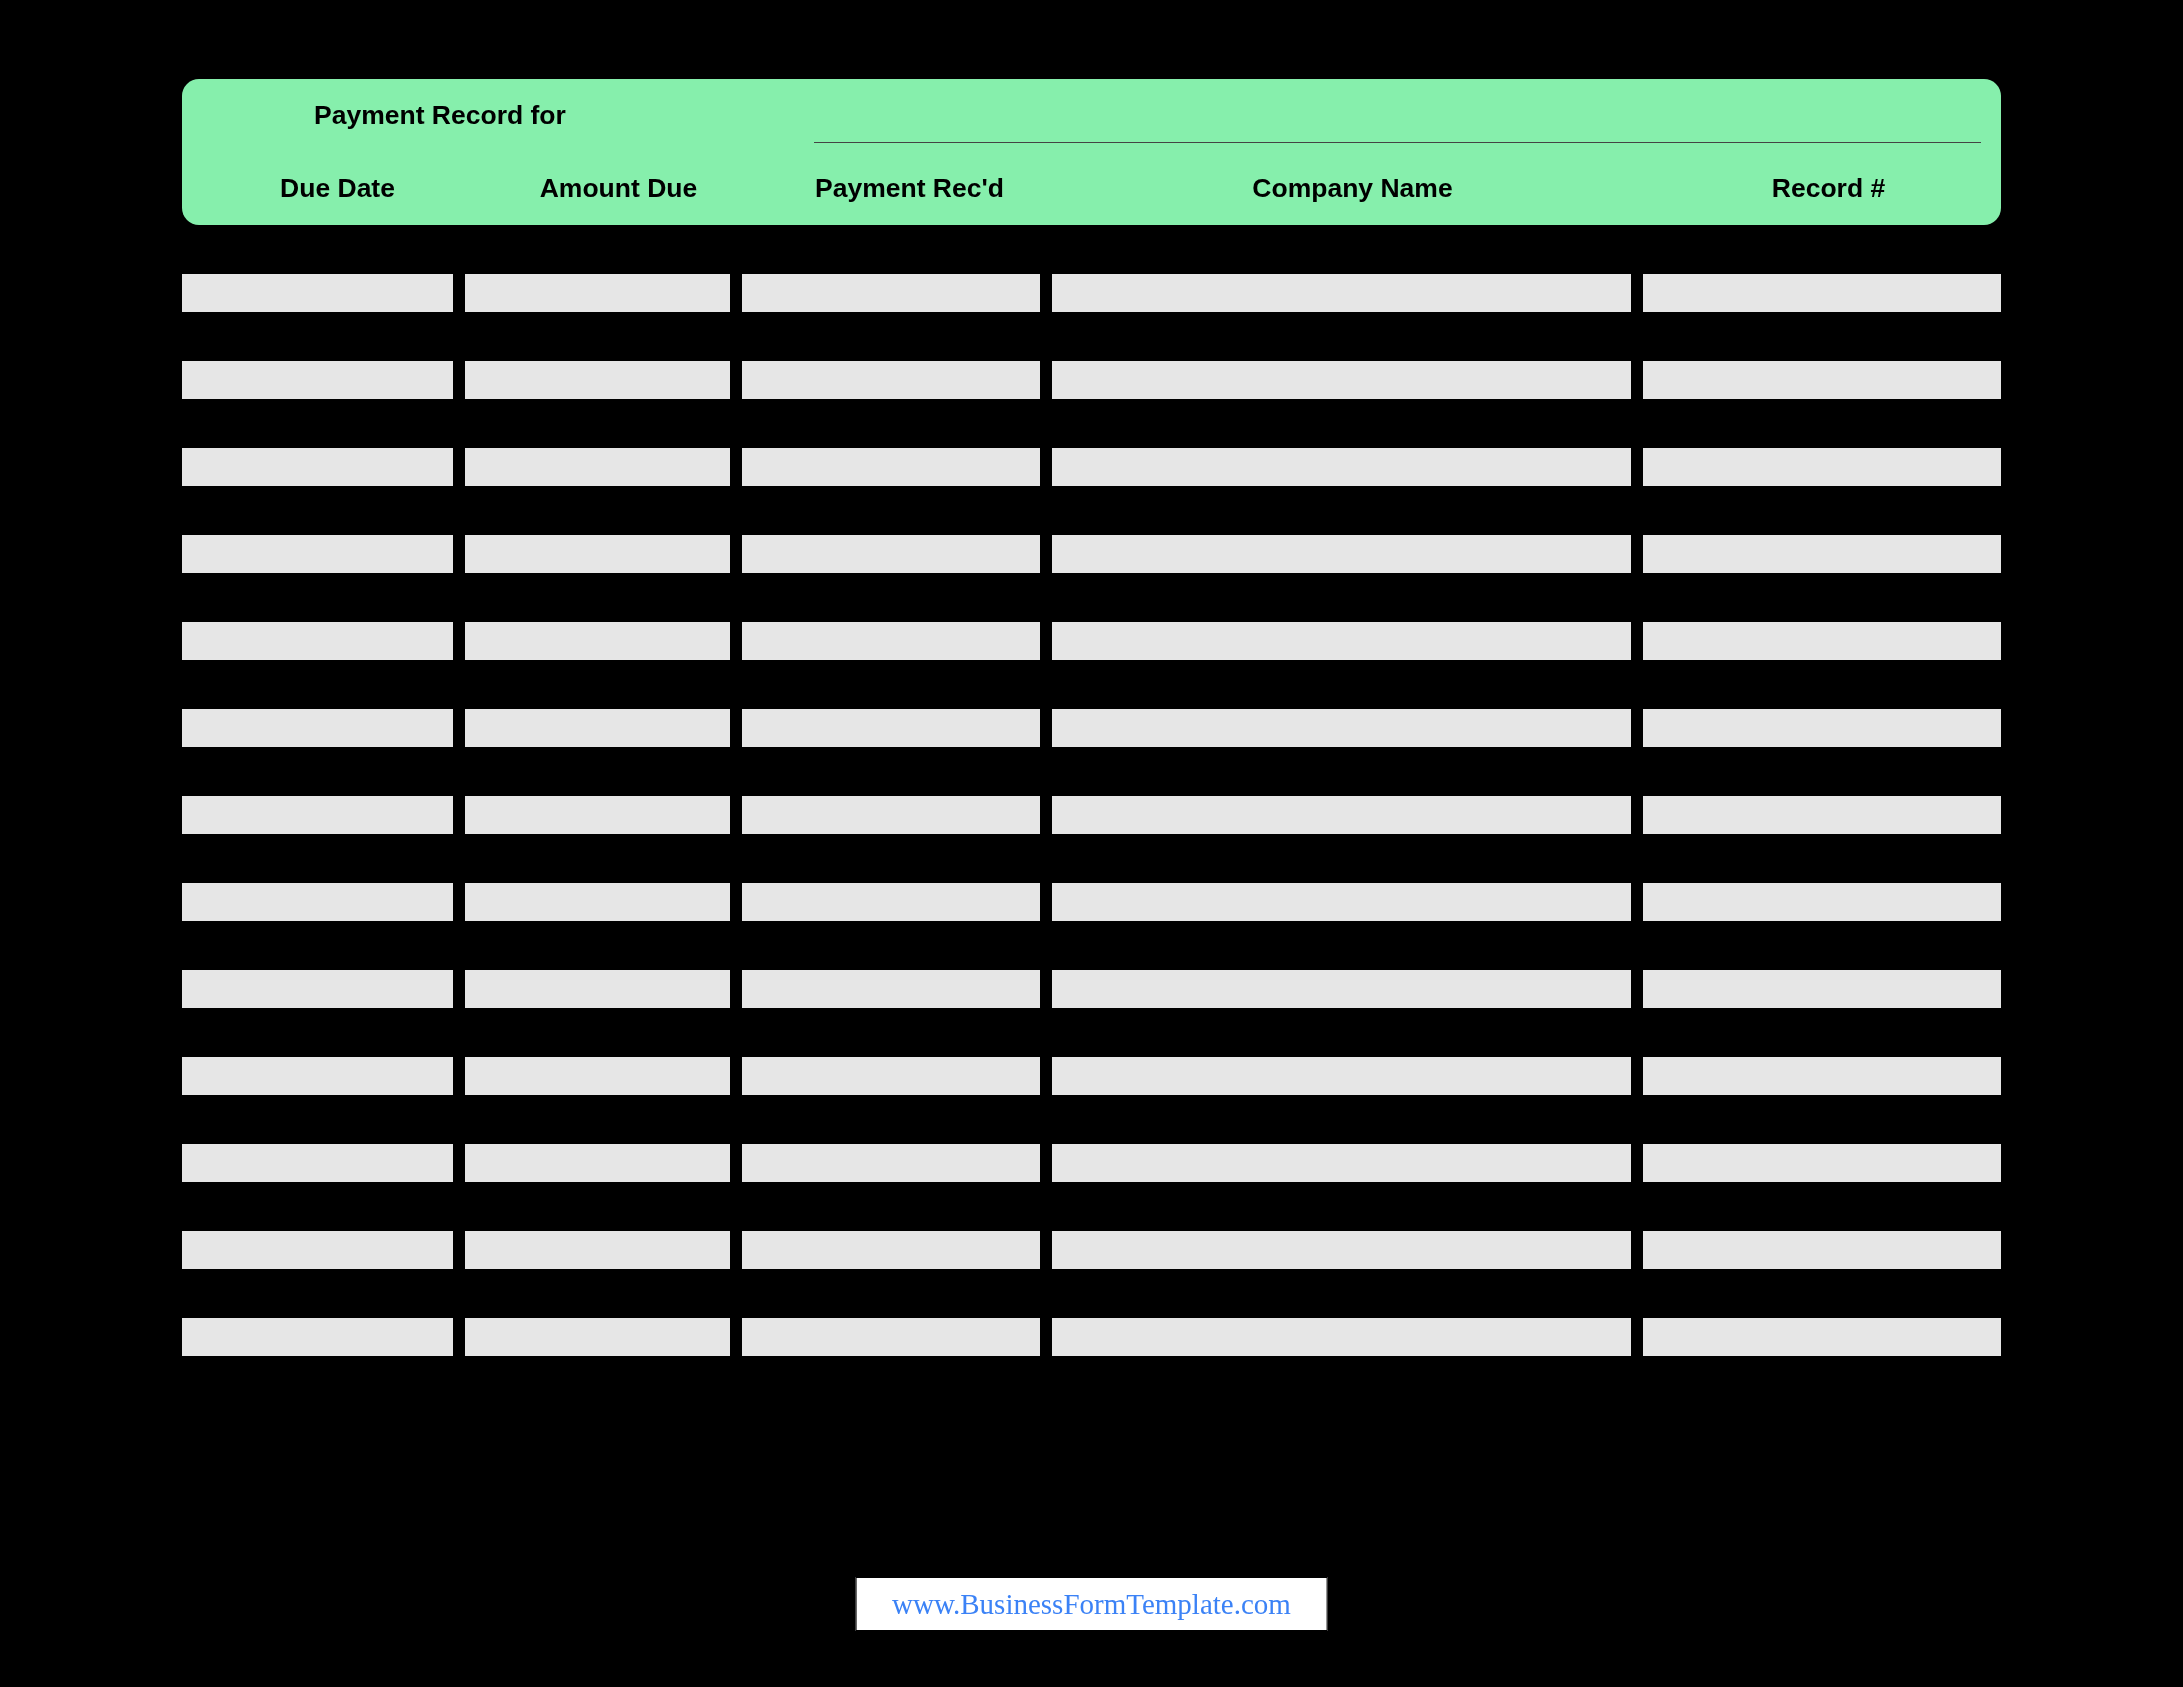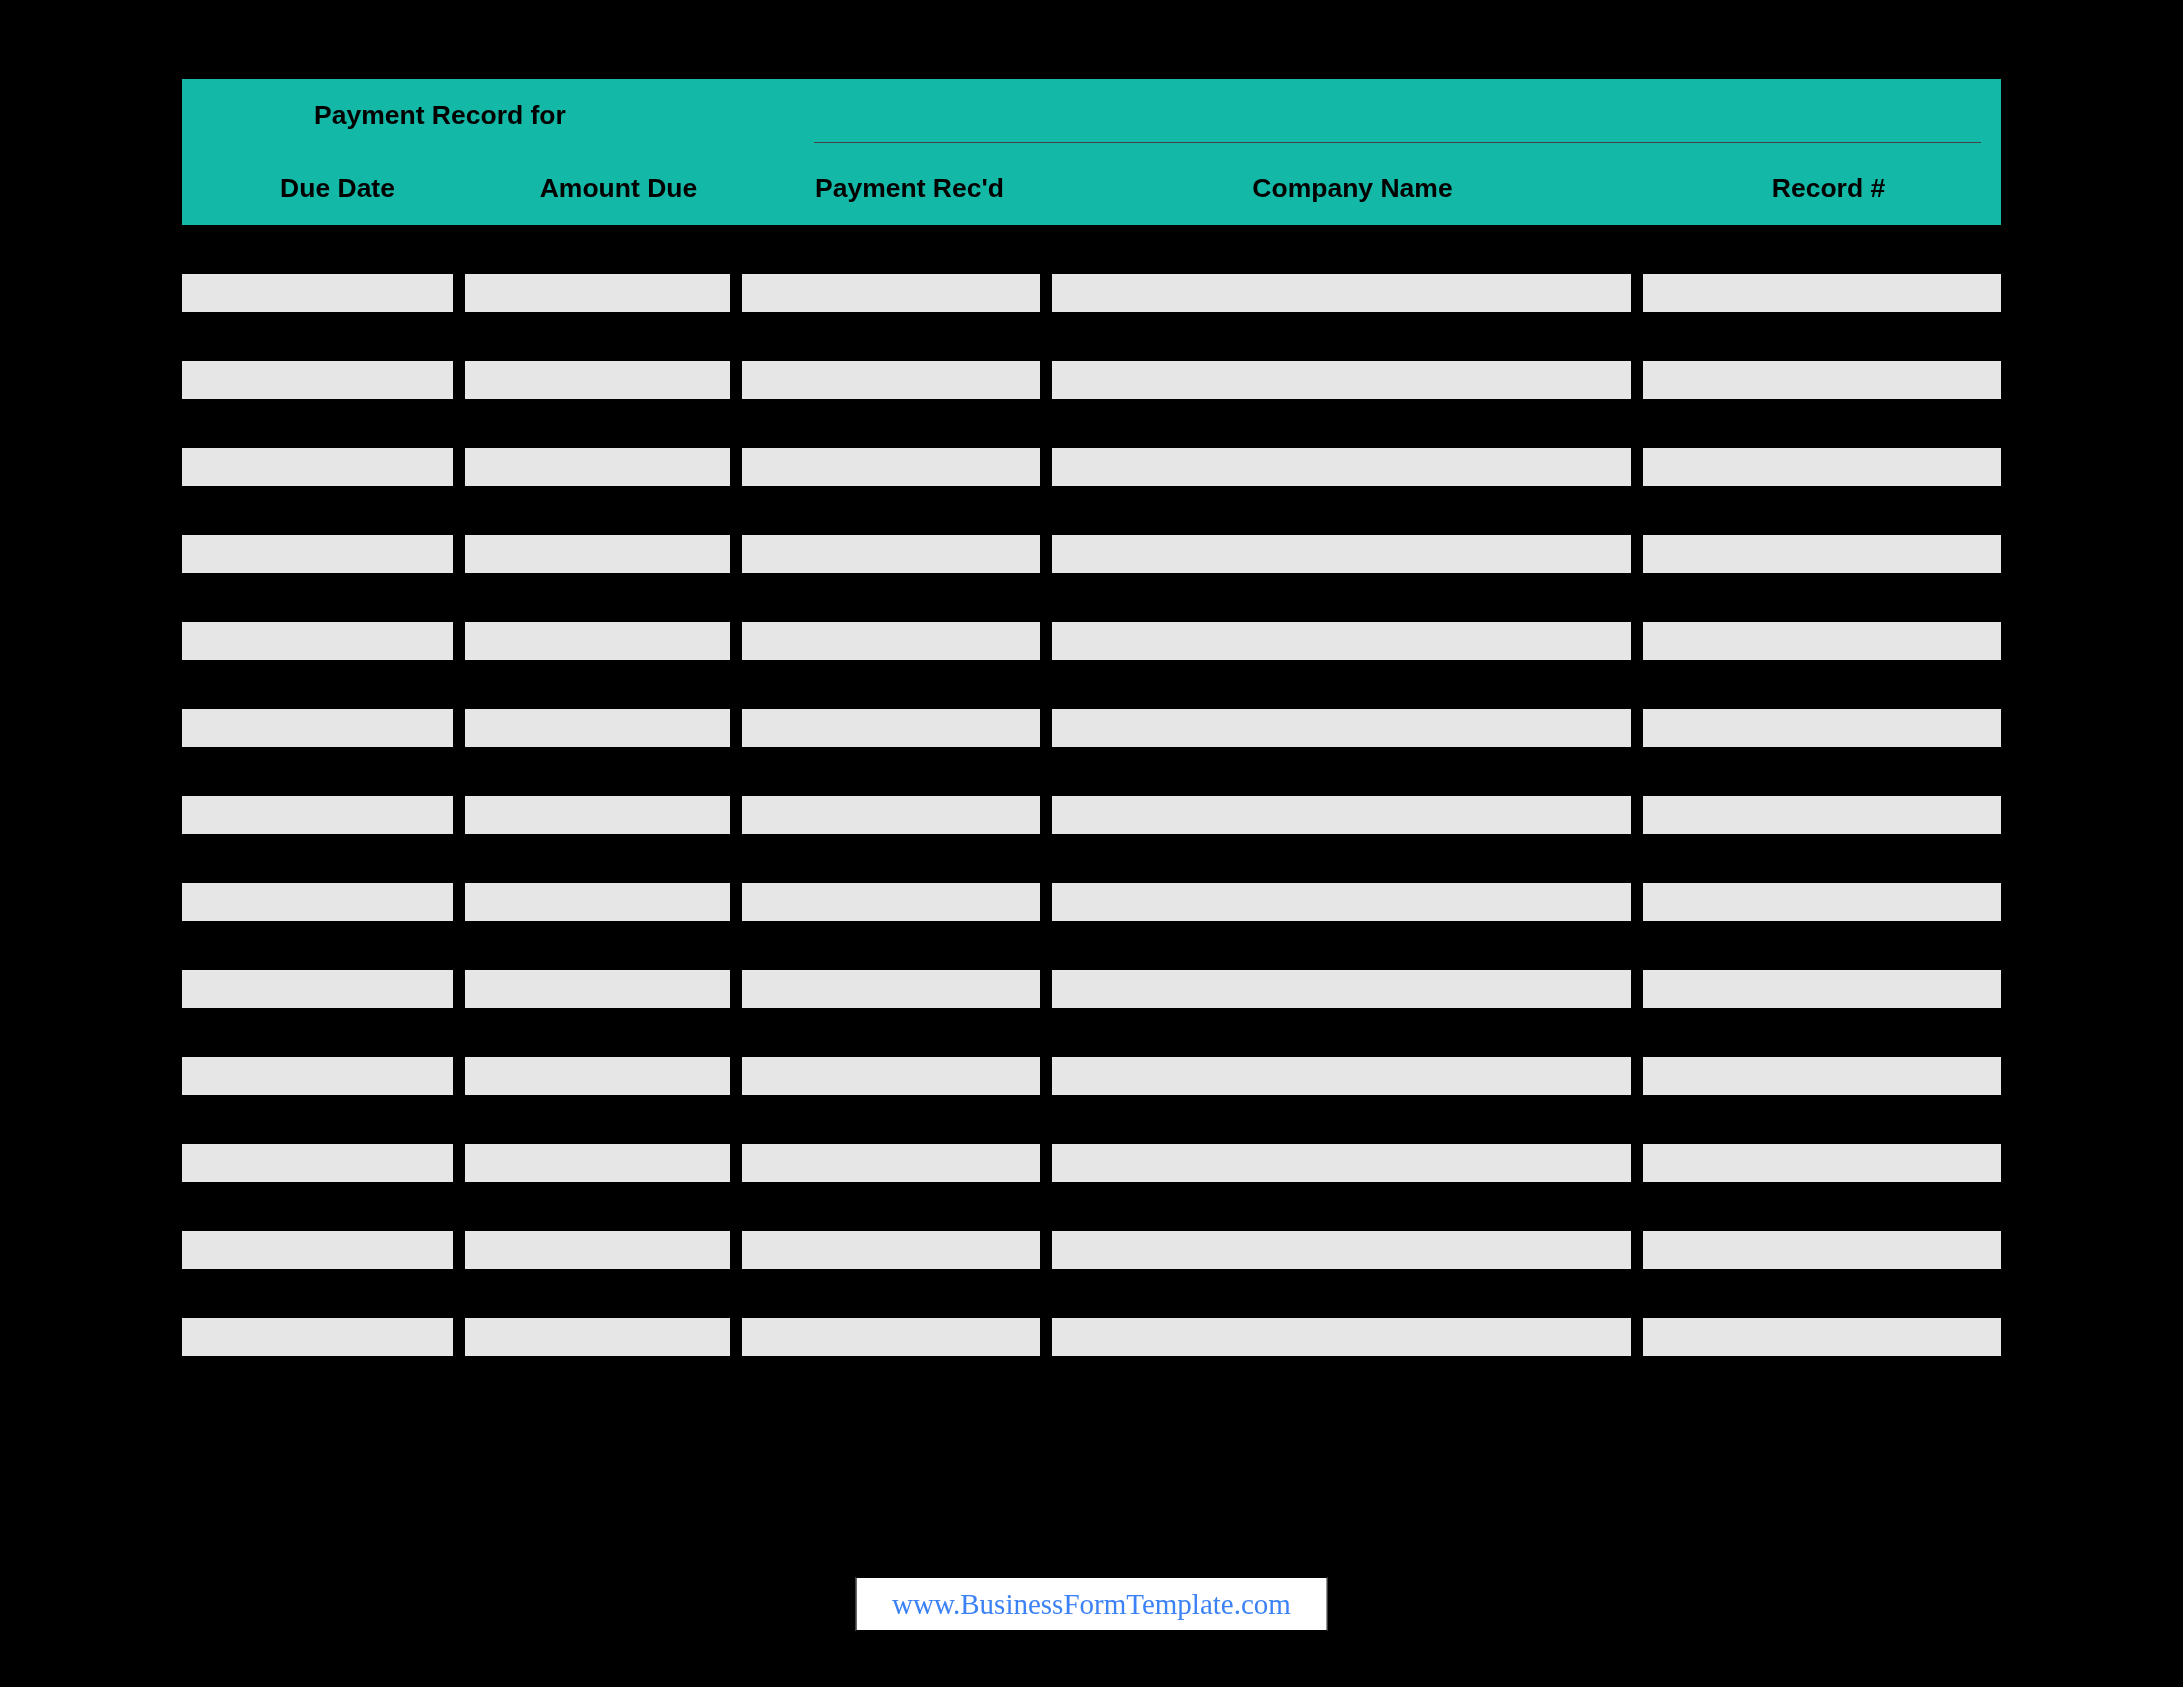--- a/index.html
+++ b/index.html
@@ -10,22 +10,23 @@
       font-family: Arial, Helvetica, sans-serif;
       position: relative;
     }
     .form-area {
       position: absolute;
       left: 182px;
       top: 79px;
       width: 1819px;
     }
     .header-block {
-      background: #14b8a6;
+      background: #86efac;
       width: 100%;
+      border-radius: 17px;
     }
     .title-row {
       height: 73px;
       display: flex;
       align-items: center;
       position: relative;
     }
     .title-label {
       font-size: 26.5px;
       font-weight: bold;

